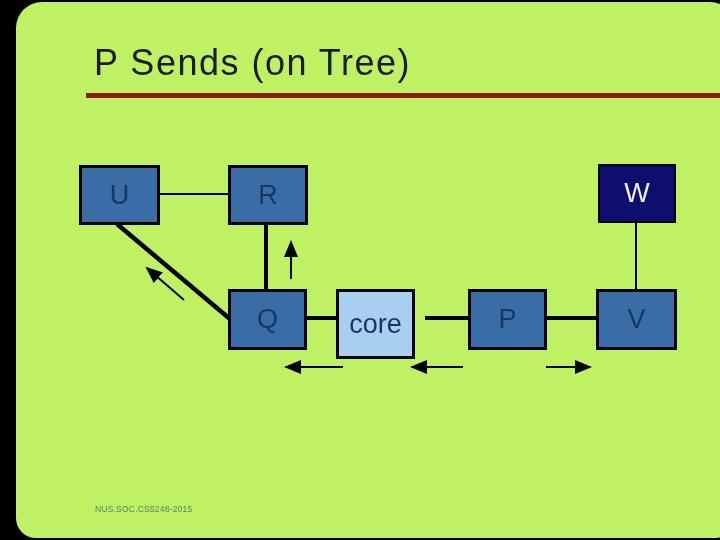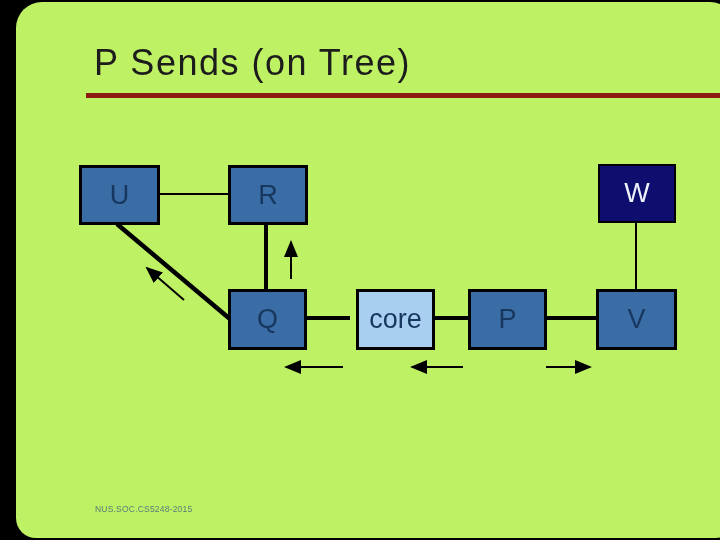--- a/index.html
+++ b/index.html
@@ -15,21 +15,21 @@
   svg.edges{position:absolute;left:0;top:0;width:720px;height:540px;}
   .node{position:absolute;box-sizing:border-box;border:3px solid #000;
         display:flex;align-items:center;justify-content:center;
         font-size:27px;color:#17375e;background:#3a6ca5;}
   .node.dark{background:#0e0e6e;color:#eef0fa;border-width:2px;}
   .node.light{background:#a8cef0;}
   .node-u{left:63px;top:163px;width:81px;height:60px;}
   .node-r{left:212px;top:163px;width:80px;height:60px;}
   .node-w{left:582px;top:162px;width:78px;height:59px;}
   .node-q{left:212px;top:287px;width:79px;height:61px;}
-  .node-core{left:340px;top:287px;width:79px;height:61px;}
+  .node-core{left:320px;top:287px;width:79px;height:70px;}
   .node-p{left:452px;top:287px;width:79px;height:61px;}
   .node-v{left:580px;top:287px;width:81px;height:61px;}
   .footer{position:absolute;left:79px;top:502px;font-size:8.5px;
           line-height:11.5px;color:#5b7b7b;letter-spacing:.2px;}
 </style>
 </head>
 <body>
 
 <div class="slide">
 

